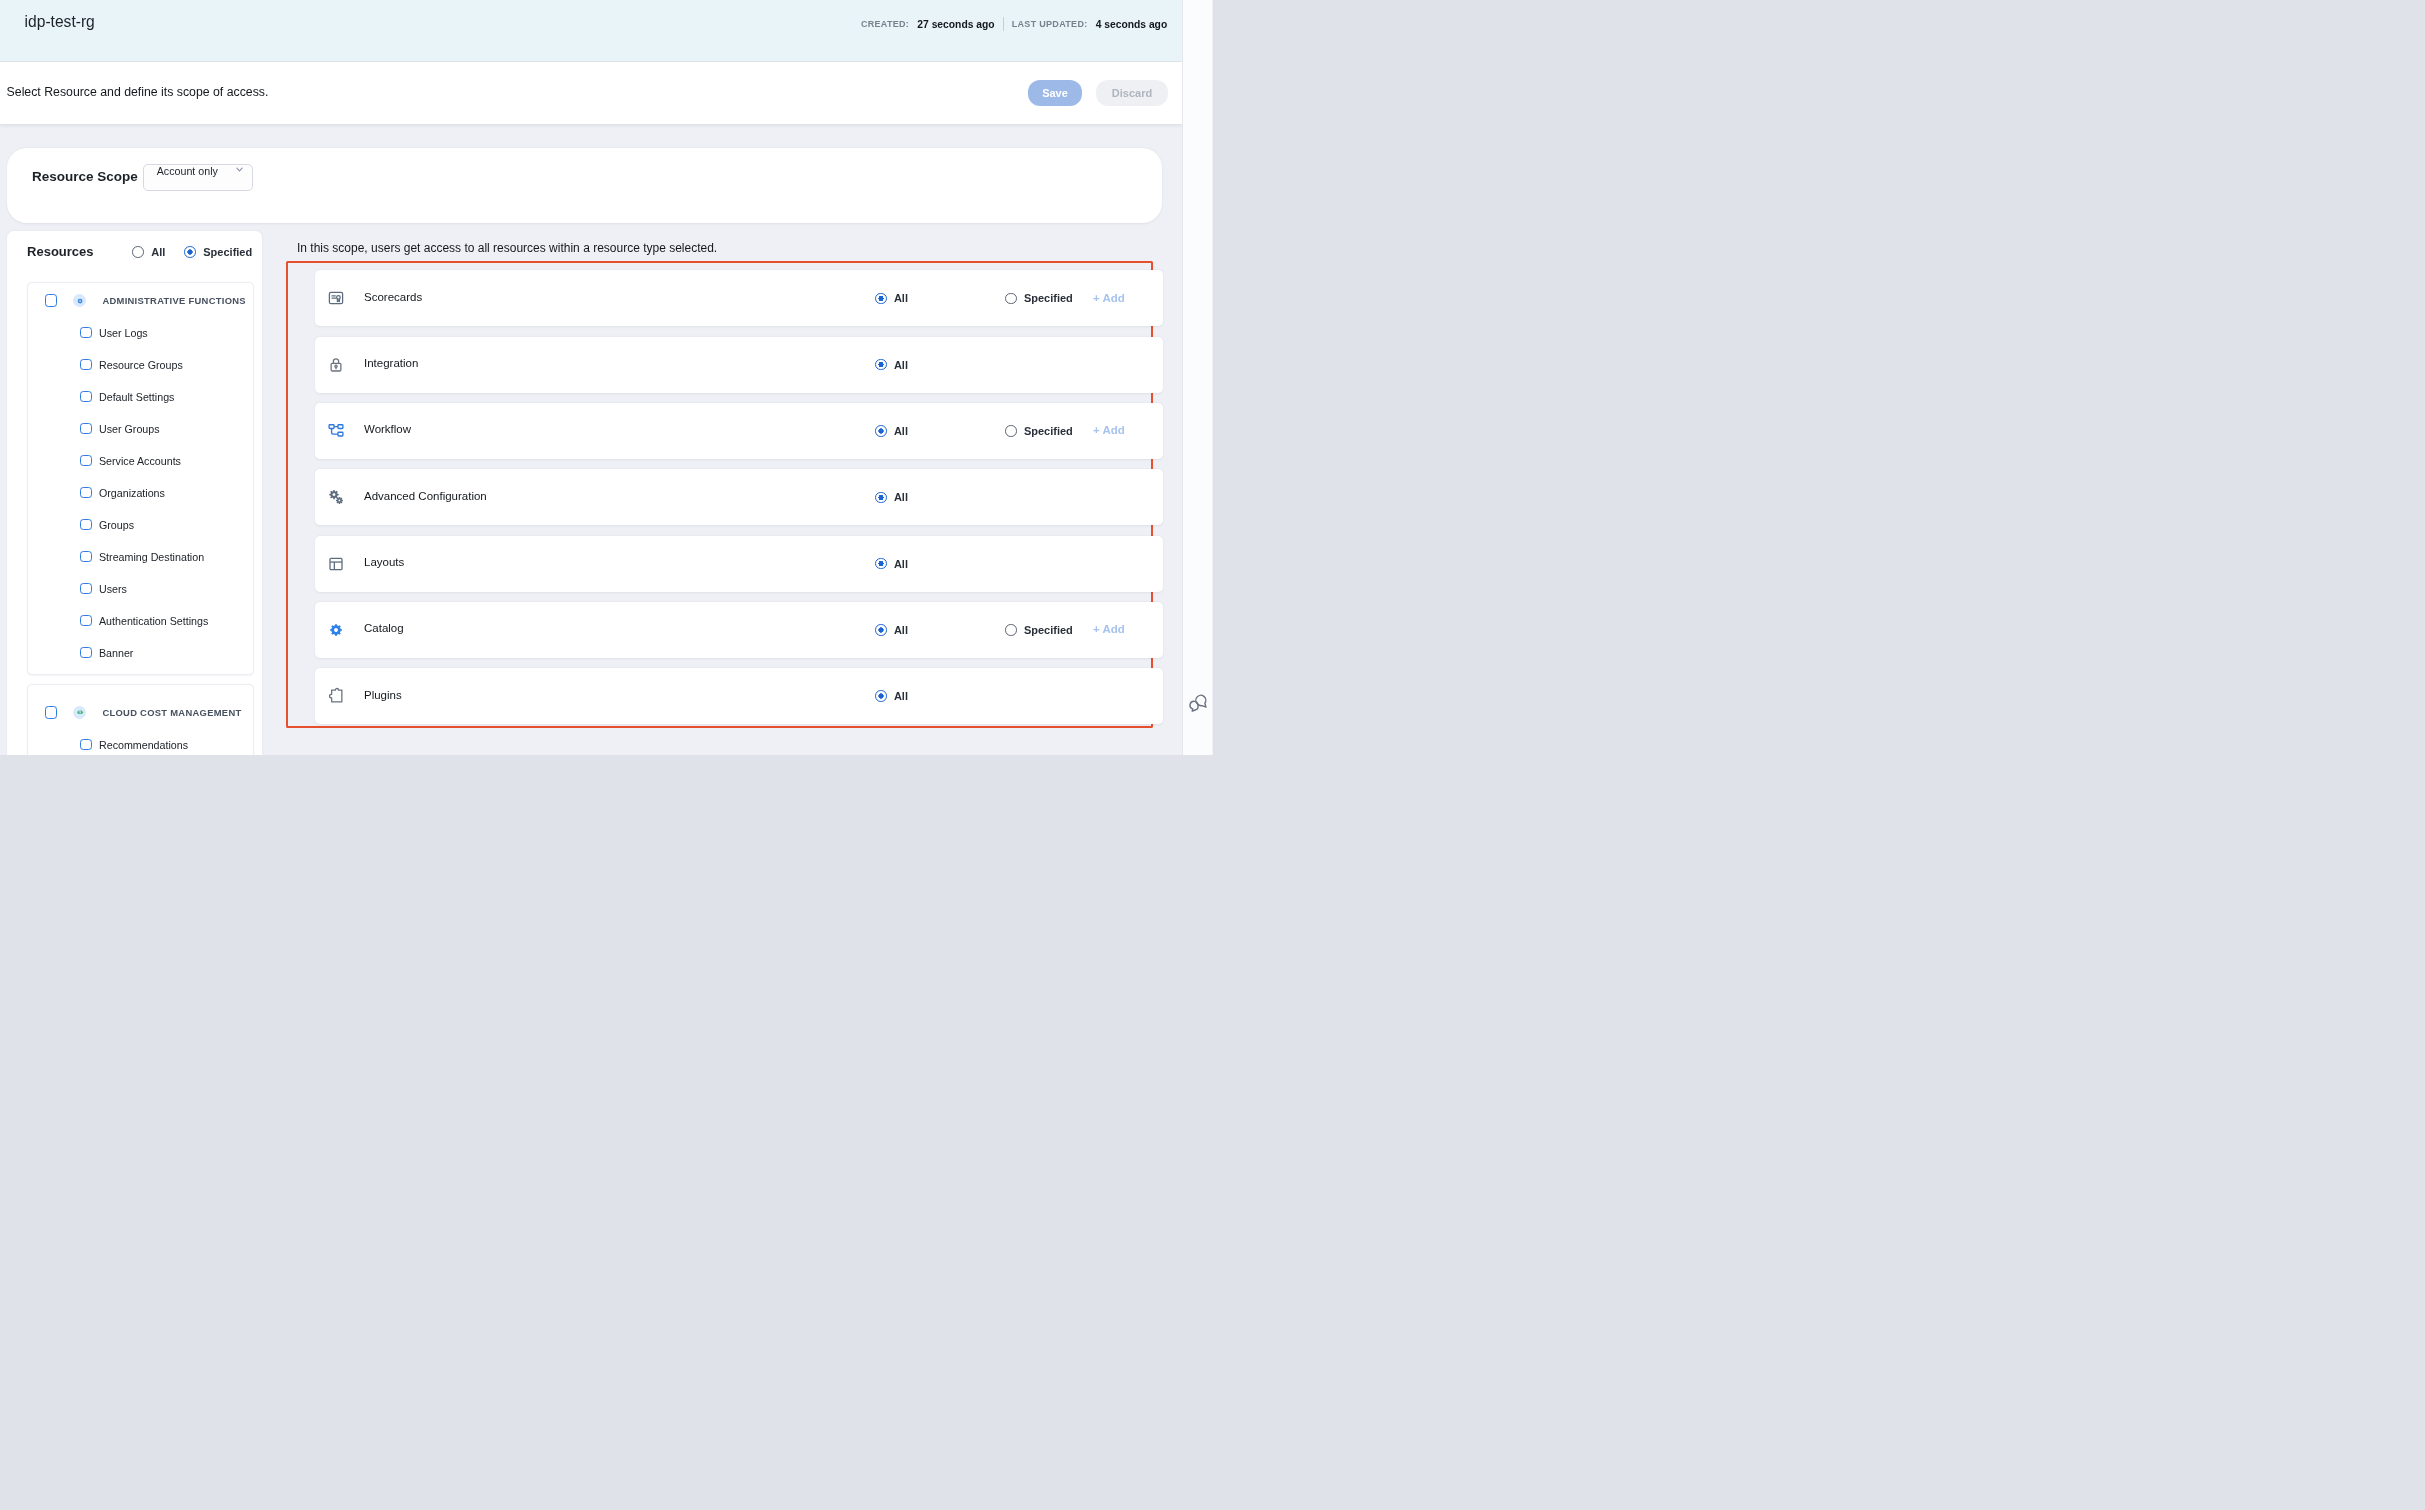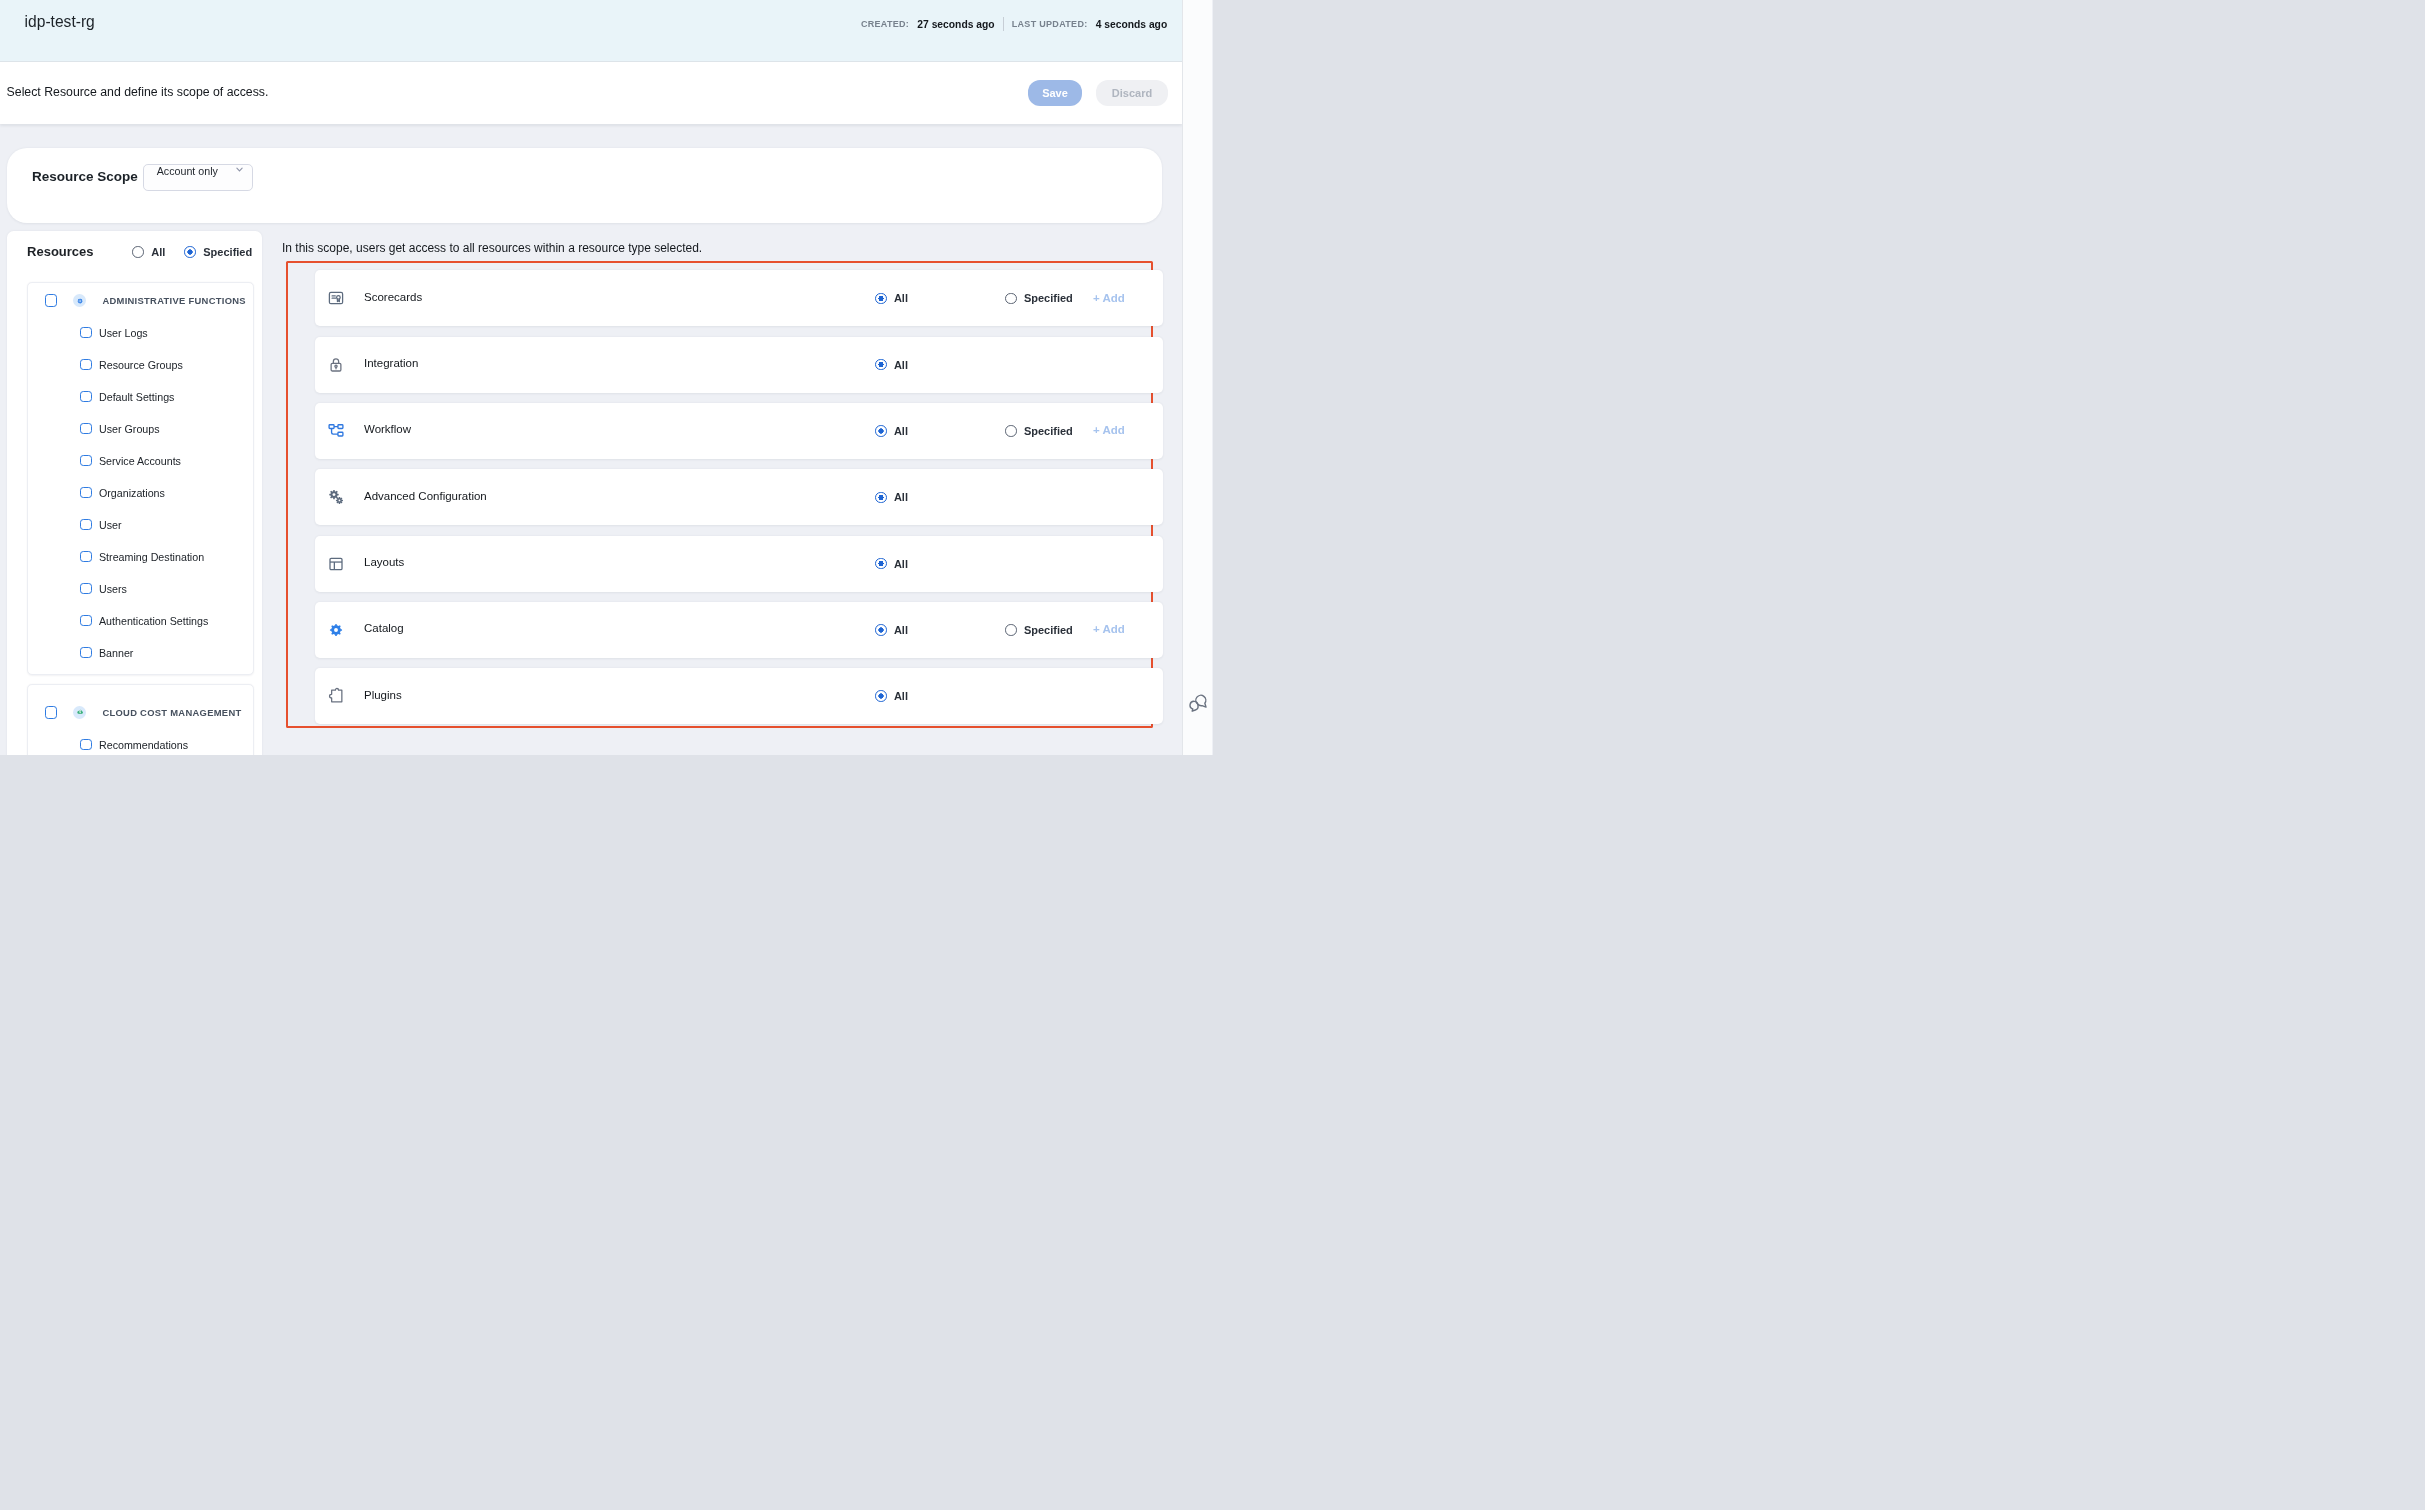--- a/index.html
+++ b/index.html
@@ -45,21 +45,21 @@
   .trow.grp{padding-left:17px;gap:16px;}
   .trow.child{padding-left:52px;gap:7.4px;}
   .cb{width:11.5px;height:11.5px;border:1.6px solid #2e7be2;border-radius:3.3px;background:#fff;flex:none;cursor:pointer;}
   .cb.big{width:12.3px;height:12.3px;}
   .grp-ico{width:13px;height:13px;border-radius:50%;background:#d8e9fb;display:flex;align-items:center;justify-content:center;flex:none;}
   .grp-ico svg{width:8.2px;height:8.2px;}
   .grp-label{font-size:9.4px;font-weight:600;color:#46505e;letter-spacing:0.3px;}
   .child-label{font-size:10.7px;color:#20252b;}
 
   
-  .main-note{position:absolute;left:282px;top:241px;font-size:12px;color:#14181d;}
+  .main-note{position:absolute;left:297px;top:241px;font-size:12px;color:#14181d;}
   .redbox{position:absolute;left:286px;top:261px;width:867px;height:467px;border:2.5px solid #e6502e;border-radius:1.6px;padding:7.4px 4.9px 0 9px;display:flex;flex-direction:column;gap:10.3px;}
   .res-row{position:relative;width:848px;height:56px;background:#fff;border-radius:4.9px;box-shadow:0 0.8px 2.5px rgba(30,40,60,.07);flex:none;margin-left:18px;}
   .row-ico{position:absolute;left:11.5px;top:19px;width:18px;height:18px;}
   .row-ico svg{width:18px;height:18px;}
   .row-label{position:absolute;left:49px;top:20.5px;font-size:11.5px;font-weight:500;color:#14181d;}
   .rgrp{position:absolute;top:22px;display:flex;align-items:center;gap:7.4px;}
   .rgrp.all{left:560px;}
   .rgrp.spec{left:690px;}
   .add-link{position:absolute;left:778px;top:21.3px;font-size:11.5px;font-weight:600;color:#a6c3ee;cursor:pointer;}
 
@@ -152,21 +152,21 @@
           <div class="trow child">
             <span class="cb"></span>
       <span class="child-label">Service Accounts</span>
           </div>
           <div class="trow child">
             <span class="cb"></span>
       <span class="child-label">Organizations</span>
           </div>
           <div class="trow child">
             <span class="cb"></span>
-      <span class="child-label">User</span>
+      <span class="child-label">Groups</span>
           </div>
           <div class="trow child">
             <span class="cb"></span>
       <span class="child-label">Streaming Destination</span>
           </div>
           <div class="trow child">
             <span class="cb"></span>
       <span class="child-label">Users</span>
           </div>
           <div class="trow child">

